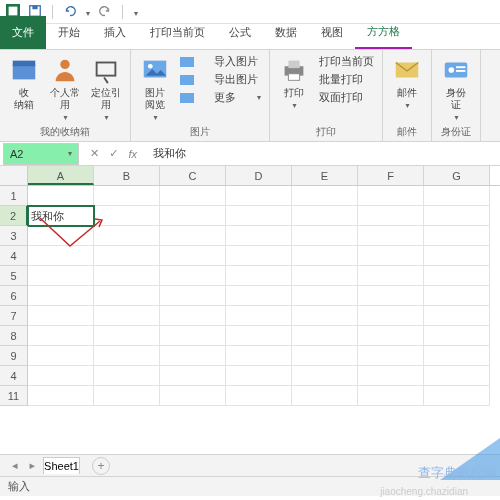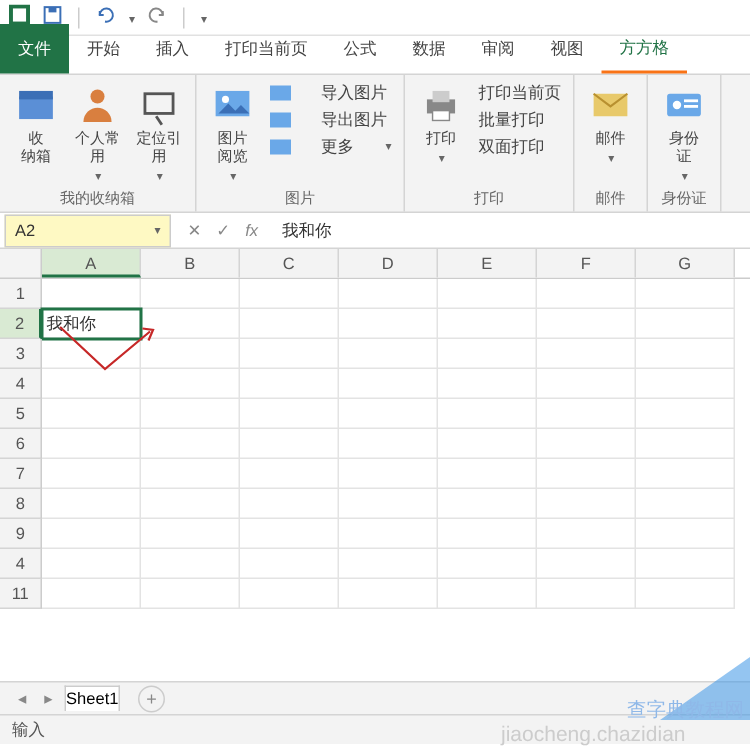--- a/index.html
+++ b/index.html
@@ -3,34 +3,34 @@
 <meta charset="utf-8">
 <style>
 *{box-sizing:border-box;margin:0;padding:0;font-family:"Microsoft YaHei",Arial,sans-serif;font-size:11px;user-select:none}
 body{width:500px;height:500px;background:#fff;overflow:hidden;position:relative}
 .qat{height:24px;background:#fff;border-bottom:1px solid #e1e1e1;display:flex;align-items:center;padding:0 6px;gap:8px}
 .qat svg{width:14px;height:14px}
 .qat-sep{width:1px;height:14px;background:#ccc;margin:0 2px}
 .tabs{height:26px;background:#fff;display:flex;align-items:flex-end;border-bottom:1px solid #d4d4d4}
 .tab{height:33px;padding:0 12px;display:flex;align-items:center;color:#444;cursor:pointer}
 .tab.file{background:#217346;color:#fff;font-weight:500}
-.tab.active{border-bottom:2px solid #f97316;color:#217346}
+.tab.active{border-bottom:2px solid #a21caf;color:#217346}
 .ribbon{height:92px;background:#f3f3f3;border-bottom:1px solid #d4d4d4;display:flex}
 .rgroup{border-right:1px solid #d4d4d4;display:flex;flex-direction:column;padding:3px 5px 1px}
 .rgroup-body{flex:1;display:flex;align-items:flex-start;gap:3px}
 .rgroup-label{text-align:center;font-size:10px;color:#666;padding:1px 0}
 .bigbtn{display:flex;flex-direction:column;align-items:center;justify-content:flex-start;padding:2px 4px;width:38px;gap:2px;cursor:pointer}
 .bigbtn .ico{width:30px;height:30px;display:flex;align-items:center;justify-content:center}
 .bigbtn .lbl{font-size:10px;color:#444;text-align:center;line-height:1.2;white-space:pre-line}
 .smallbtns{display:flex;flex-direction:column;gap:1px}
 .smallbtn{display:flex;align-items:center;gap:20px;padding:1px 3px;font-size:10px;color:#444;cursor:pointer;white-space:nowrap}
 .smallbtn .sico{width:14px;height:14px;display:inline-flex}
 .drop::after{content:"▾";font-size:8px;color:#666;margin-left:1px}
 .namebox{height:24px;border-bottom:1px solid #d4d4d4;display:flex;align-items:center;background:#fff}
-.nb-cell{width:111px;height:22px;border:1px solid #ccc;margin:0 3px;padding:0 6px;display:flex;align-items:center;font-size:11px;color:#333;background:#fef9c3}
+.nb-cell{width:76px;height:22px;border:1px solid #ccc;margin:0 3px;padding:0 6px;display:flex;align-items:center;font-size:11px;color:#333;background:#86efac}
 .nb-cell.drop::after{margin-left:auto}
 .fbar{display:flex;align-items:center;gap:10px;padding:0 8px;color:#888}
 .fbar span{cursor:pointer}
 .fcontent{flex:1;padding:0 8px;color:#333}
 .grid{position:relative;height:288px;background:#fff;overflow:hidden}
 .chead{display:flex;height:20px;margin-left:28px;border-bottom:1px solid #ccc}
 .ch{width:66px;border-right:1px solid #d4d4d4;background:#f3f3f3;text-align:center;line-height:20px;color:#555;font-size:11px}
 .ch.sel{background:#d9ead3;border-bottom:2px solid #217346}
 .corner{position:absolute;left:0;top:0;width:28px;height:20px;background:#f3f3f3;border-right:1px solid #ccc;border-bottom:1px solid #ccc}
 .rows{position:absolute;left:0;top:20px}
@@ -39,21 +39,21 @@
 .rh.sel{background:#d9ead3;border-right:2px solid #217346}
 .cell{width:66px;height:20px;border-right:1px solid #e3e3e3;border-bottom:1px solid #e3e3e3;padding:0 3px;line-height:20px;font-size:11px;color:#333}
 .cell.active{outline:2px solid #217346;outline-offset:-1px;background:#fff}
 .arrow{position:absolute;left:35px;top:50px;pointer-events:none}
 .sheettabs{height:22px;border-top:1px solid #d4d4d4;display:flex;align-items:center;background:#f3f3f3;padding-left:8px;gap:4px}
 .navbtn{color:#888;padding:0 4px;cursor:pointer}
 .sheettab{padding:2px 0;background:#fff;border:1px solid #ccc;border-bottom:none;font-size:11px;cursor:pointer}
 .addsheet{width:18px;height:18px;border:1px solid #ccc;border-radius:50%;display:flex;align-items:center;justify-content:center;color:#888;cursor:pointer;margin-left:8px;font-size:12px}
 .status{height:20px;background:#f3f3f3;border-top:1px solid #d4d4d4;display:flex;align-items:center;padding:0 8px;font-size:11px;color:#555}
 .watermark{position:absolute;right:4px;bottom:18px;font-size:13px;color:#8fb8e8;pointer-events:none}
-.wm2{position:absolute;right:43px;bottom:3px;font-size:14px;color:#ccc;pointer-events:none}
+.wm2{position:absolute;right:32px;bottom:3px;font-size:10px;color:#ccc;pointer-events:none}
 .tri{position:absolute;right:0;bottom:20px;width:0;height:0;border-left:60px solid transparent;border-bottom:42px solid rgba(60,150,230,.55)}
 </style>
 </head>
 <body>
 
 <div class="qat">
   <span><svg viewBox="0 0 16 16">
         <rect width="16" height="16" fill="#217346"></rect>
         <rect x="3" y="3" width="10" height="10" fill="#fff"></rect>
       </svg></span>
@@ -75,21 +75,20 @@
   <span class="drop"></span>
 </div>
 
 <div class="tabs">
   <div class="tab file">文件</div>
   <div class="tab">开始</div>
   <div class="tab">插入</div>
   <div class="tab">打印当前页</div>
   <div class="tab">公式</div>
   <div class="tab">数据</div>
-  <div class="tab">审阅</div>
   <div class="tab">视图</div>
   <div class="tab active">方方格</div>
 </div>
 
 <div class="ribbon">
   <div class="rgroup">
     <div class="rgroup-body">
       <div class="bigbtn">
           <span class="ico">
             <svg viewBox="0 0 32 32">

